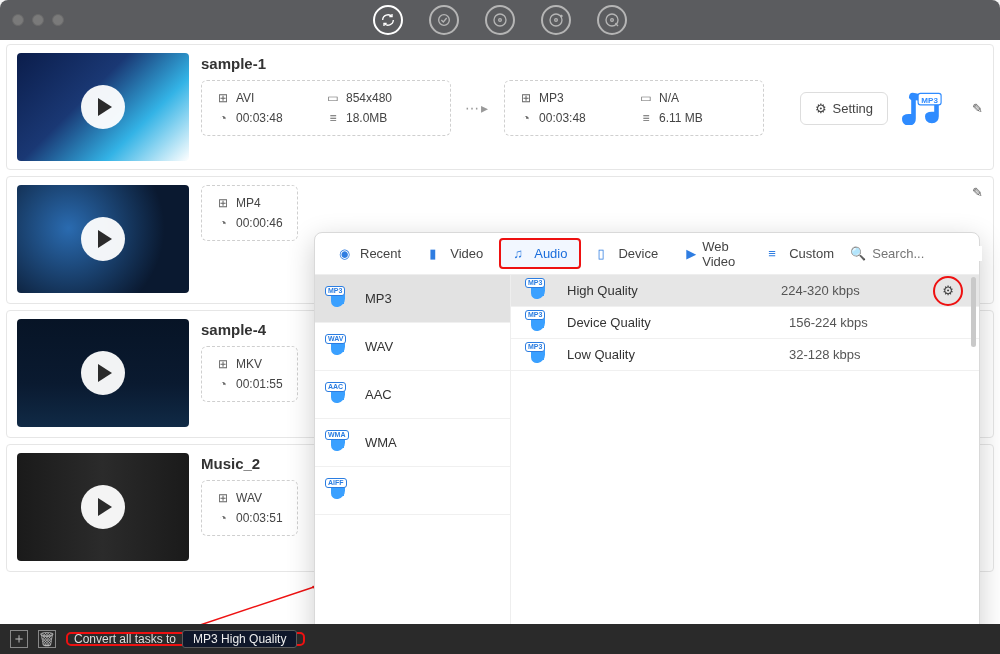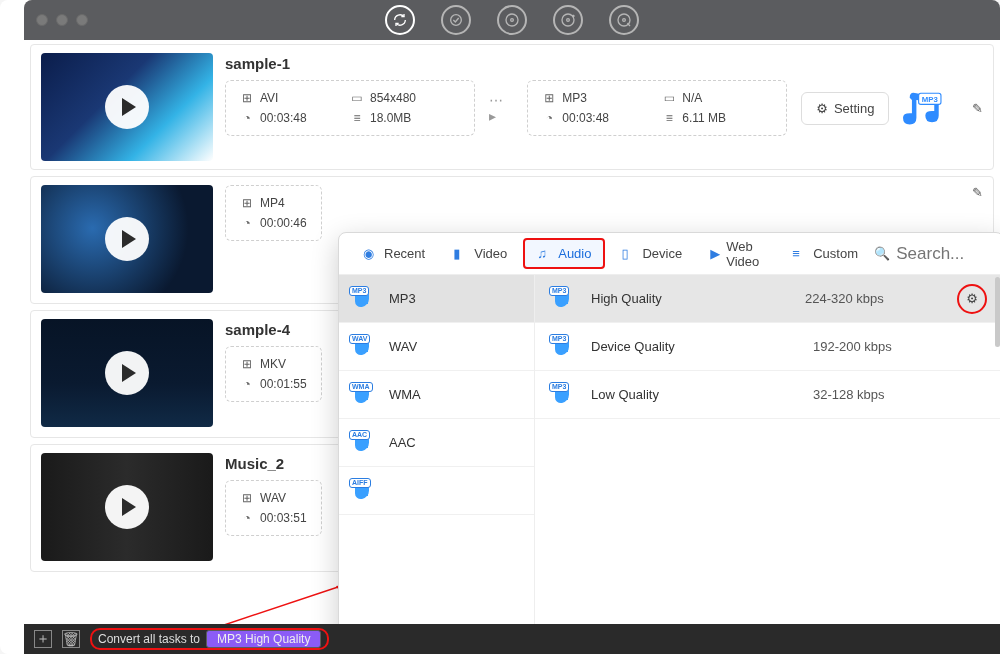--- a/index.html
+++ b/index.html
@@ -1,17 +1,17 @@
 <!DOCTYPE html>
 <html><head>
 <meta charset="utf-8">
 <style>
   * { box-sizing: border-box; margin: 0; padding: 0; }
   html, body { width: 1000px; height: 654px; font-family: -apple-system, Helvetica, Arial, sans-serif; font-size: 13px; color: #333; background: #f5f5f5; overflow: hidden; }
-  .window { width: 1000px; height: 654px; background: #fff; border-radius: 8px; display: flex; flex-direction: column; position: relative; padding-left: 24px; }
+  .window { width: 1000px; height: 654px; background: #fff; border-radius: 8px; display: flex; flex-direction: column; position: relative; }
   .titlebar { height: 40px; background: #5b5c5f; display: flex; align-items: center; padding: 0 12px; position: relative; border-top-left-radius:8px;border-top-right-radius:8px;}
   .traffic { display: flex; gap: 8px; }
   .traffic span { width: 12px; height: 12px; border-radius: 50%; background: #7a7a7a; border:1px solid #6a6a6a; display:block; }
   .toolbar-icons { position: absolute; left: 50%; transform: translateX(-50%); display: flex; gap: 26px; align-items: center; }
   .tb-icon { width: 30px; height: 30px; border: 2px solid #b5b5b5; border-radius: 50%; display:flex;align-items:center;justify-content:center;color:#b5b5b5; }
   .tb-icon.active { border-color:#fff; color:#fff; }
   .tb-icon svg { width:16px;height:16px; }
   .content { flex: 1; overflow: hidden; position: relative; background: #fff; }
   .task-list { padding: 4px 6px; display: flex; flex-direction: column; gap: 6px; }
   .task-card { border:1px solid #e6e6e6; border-radius:4px; display:flex; gap:12px; padding:8px 10px; align-items:flex-start; background:#fff; min-height:124px;}
@@ -25,41 +25,41 @@
   .info-box { border:1.5px dashed #cfcfcf; border-radius:6px; padding:10px 14px; display:grid; grid-template-columns: 110px 110px; row-gap:6px; font-size:12px; color:#444;}
   .info-box.out { grid-template-columns: 120px 110px; }
   .info-item { display:flex; align-items:center; gap:6px; }
   .mini-icon { width:14px;height:14px;display:inline-flex;align-items:center;justify-content:center;color:#666;}
   .arrow { color:#999; font-size:14px; letter-spacing:2px;}
   .setting-btn { margin-left:auto; border:1px solid #ddd; border-radius:6px; padding:8px 14px; display:flex;align-items:center;gap:6px; font-size:13px; color:#444; background:#fff;}
   .format-badge { width:46px;height:34px; display:flex;align-items:center;justify-content:center;}
   .pencil { margin-left:10px; color:#555; }
   .footer { height:30px; background:#2a2a2a; color:#ddd; display:flex; align-items:center; padding:0 10px; gap:10px; font-size:12px;}
   .footer-icon { width:18px;height:18px;border:1px solid #888;display:flex;align-items:center;justify-content:center;font-size:14px;color:#bbb;}
-  .convert-all-wrap { display:flex; align-items:center; gap:6px; border:2px solid #e11; border-radius:10px; padding:2px 6px; height:22px;}
-  .convert-all-wrap .sel { background:#8b5cf6; color:#eee; border-radius:3px; padding:1px 10px; border:1px solid #5a5a5a;}
+  .convert-all-wrap { display:flex; align-items:center; gap:6px; border:2px solid #e11; border-radius:5px; padding:2px 6px; height:14px;}
+  .convert-all-wrap .sel { background:#0f172a; color:#eee; border-radius:3px; padding:1px 10px; border:1px solid #5a5a5a;}
   
   .popover { position:absolute; left:314px; top:192px; width:666px; height:430px; background:#fff; border:1px solid #d9d9d9; border-radius:8px; box-shadow:0 8px 28px rgba(0,0,0,0.2); display:flex; flex-direction:column; }
   .pop-tabs { height:42px; border-bottom:1px solid #eee; display:flex; align-items:center; padding:0 12px; gap:4px;}
   .pop-tab { display:flex; align-items:center; gap:6px; padding:6px 12px; font-size:13px; color:#444; border-radius:4px;}
   .pop-tab .ic{width:15px;height:15px;display:inline-flex;color:#2f7de1;}
   .pop-tab.active { border:2px solid #e11; color:#1a6ddc; background:#f2f7ff;}
   .pop-search { margin-left:auto; display:flex; align-items:center; gap:6px; color:#aaa;}
-  .pop-search input { border:none; outline:none; font-size:17px; width:110px; color:#666;}
+  .pop-search input { border:none; outline:none; font-size:13px; width:110px; color:#666;}
   .pop-body { flex:1; display:flex; overflow:hidden;}
   .pop-left { width:196px; border-right:1px solid #eee; overflow-y:auto;}
   .fmt-row { height:48px; display:flex; align-items:center; gap:10px; padding:0 12px; border-bottom:1px solid #f0f0f0; font-size:13px; }
   .fmt-row.sel { background:#e2e2e2; }
   .fmt-badge { width:28px; height:22px; position:relative;}
   .note { position:absolute; left:0; top:0; width:28px;height:22px;}
   .note::before{content:"";position:absolute;left:4px;top:3px;width:14px;height:16px;border-radius:0 0 7px 7px;background:#3aa0ff;transform:skewY(-10deg);}
   .note::after{content:"";position:absolute;left:14px;top:2px;width:3px;height:14px;background:#3aa0ff;}
   .fmt-tag{position:absolute;left:-2px;top:-2px;font-size:7px;font-weight:700;background:#fff;border:1px solid #2b7de1;color:#2b7de1;border-radius:3px;padding:0 2px;line-height:1.2;}
   .pop-right { flex:1; overflow:auto; position:relative;}
-  .q-row { height:48px; display:flex; align-items:center; gap:12px; padding:0 16px; border-bottom:1px solid #f0f0f0; font-size:13px;justify-content:flex-end;}
+  .q-row { height:32px; display:flex; align-items:center; gap:12px; padding:0 16px; border-bottom:1px solid #f0f0f0; font-size:13px;justify-content:flex-end;}
   .q-row.sel { background:#e6e6e6; }
   .q-name { flex:1; }
   .q-rate { width:140px; color:#555;}
   .q-gear { width:22px;height:22px;display:flex;align-items:center;justify-content:center;color:#444;}
   .q-row.sel .q-gear{border:2px solid #e11;border-radius:50%;padding:2px;box-sizing:content-box;}
   .scroll-ind{position:absolute;right:3px;top:2px;width:5px;height:70px;background:#c9c9c9;border-radius:3px;}
   
   svg { display:block; }
   .arrow-line{position:absolute;pointer-events:none;}
   .small-task { min-height:auto; height:128px;}
@@ -288,30 +288,30 @@
           <div class="fmt-row">
               <span class="fmt-badge">
                 <span class="note"></span>
                 <span class="fmt-tag">WAV</span>
               </span>
               <span>WAV</span>
             </div>
           <div class="fmt-row">
               <span class="fmt-badge">
                 <span class="note"></span>
+                <span class="fmt-tag">AAC</span>
+              </span>
+              <span>AAC</span>
+            </div>
+          <div class="fmt-row">
+              <span class="fmt-badge">
+                <span class="note"></span>
                 <span class="fmt-tag">WMA</span>
               </span>
               <span>WMA</span>
-            </div>
-          <div class="fmt-row">
-              <span class="fmt-badge">
-                <span class="note"></span>
-                <span class="fmt-tag">AAC</span>
-              </span>
-              <span>AAC</span>
             </div>
           <div class="fmt-row">
               <span class="fmt-badge">
                 <span class="note"></span>
                 <span class="fmt-tag">AIFF</span>
               </span>
             </div>
 
         </div>
         <div class="pop-right">
@@ -324,21 +324,21 @@
             <span class="q-name">High Quality</span>
             <span class="q-rate">224-320 kbps</span>
             <span class="q-gear">⚙</span>
           </div>
           <div class="q-row">
             <span class="fmt-badge">
                 <span class="note"></span>
                 <span class="fmt-tag">MP3</span>
               </span>
             <span class="q-name">Device Quality</span>
-            <span class="q-rate">192-200 kbps</span>
+            <span class="q-rate">156-224 kbps</span>
             <span class="q-gear" style="visibility:hidden">⚙</span>
           </div>
           <div class="q-row">
             <span class="fmt-badge">
                 <span class="note"></span>
                 <span class="fmt-tag">MP3</span>
               </span>
             <span class="q-name">Low Quality</span>
             <span class="q-rate">32-128 kbps</span>
             <span class="q-gear" style="visibility:hidden">⚙</span>

